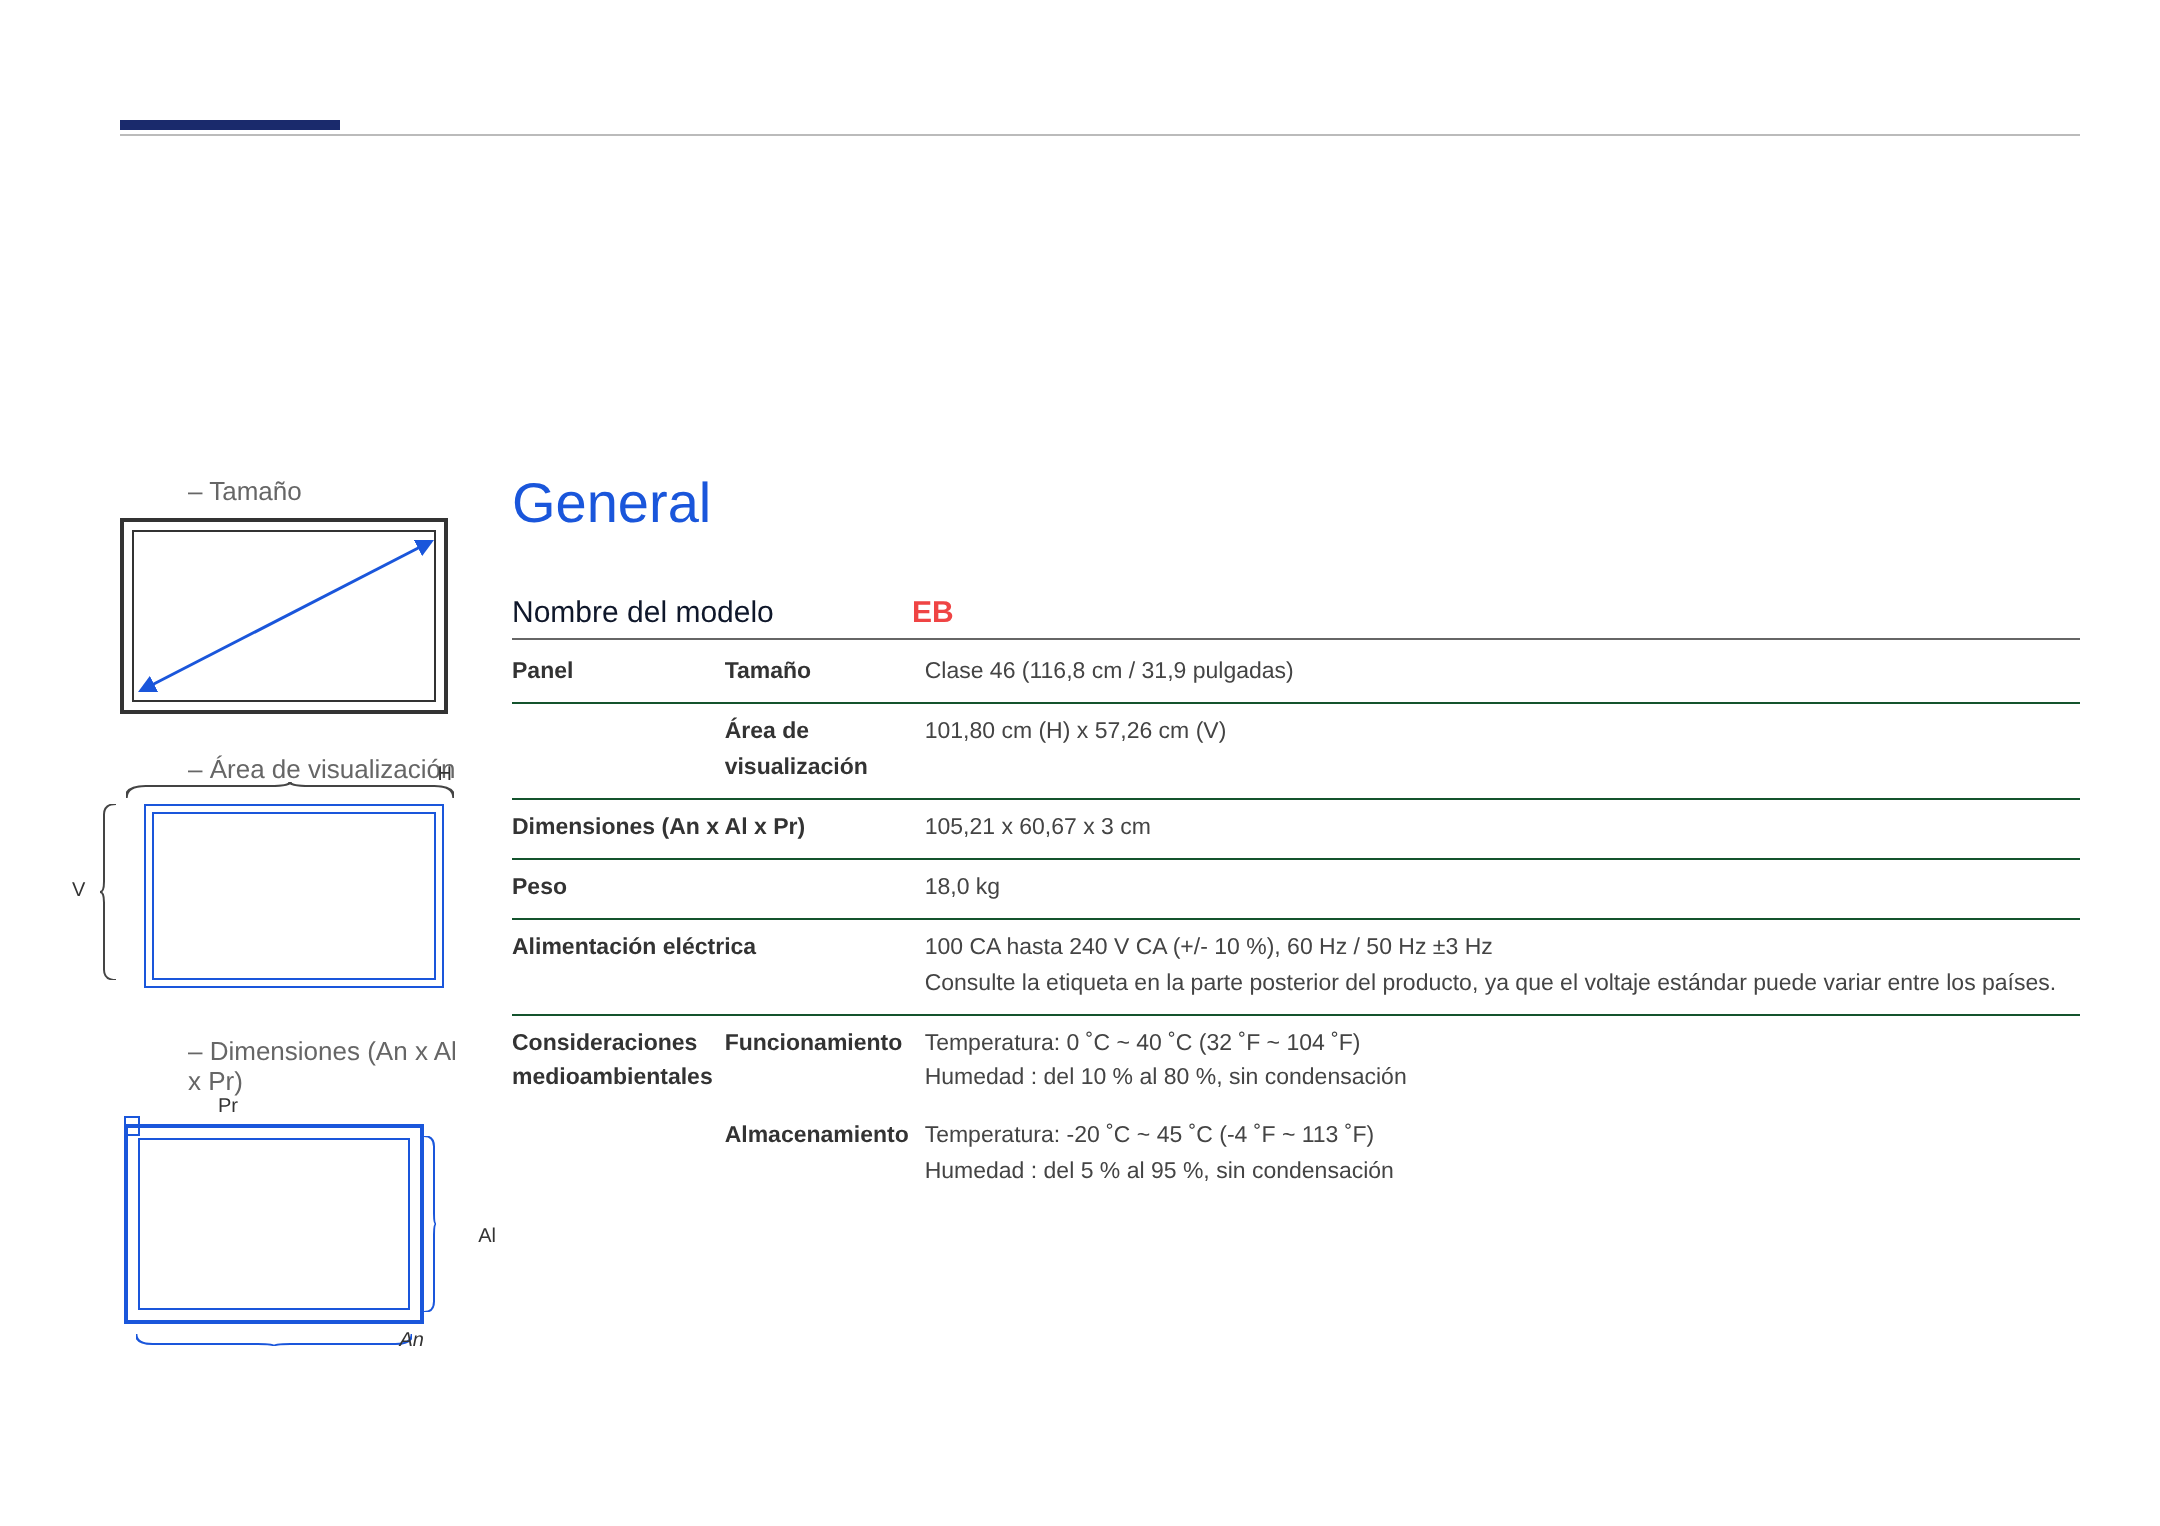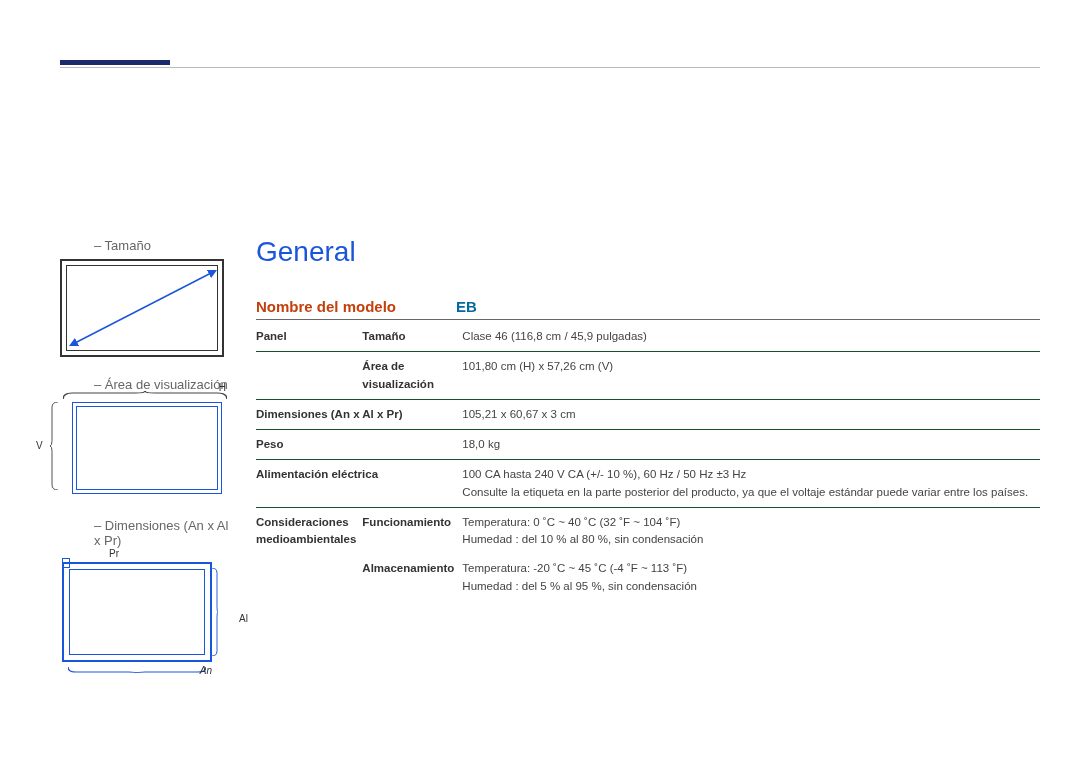--- a/index.html
+++ b/index.html
@@ -111,27 +111,27 @@
     margin-bottom: 30px;
   }
   .model-row {
     display:flex;
     align-items:baseline;
     border-bottom: 1.5px solid #666;
     padding-bottom: 4px;
     margin-bottom: 2px;
   }
   .model-label {
-    font-weight: bold;
+    font-weight: normal;
     font-size: 15px;
-    color: #c2410c;
+    color: #0f172a;
     flex: 0 0 200px;
   }
   .model-value {
-    color: #0369a1;
+    color: #ef4444;
     font-weight: bold;
     font-size: 15px;
   }
 
   table.spec {
     width: 100%;
     border-collapse: collapse;
     font-size: 11.5px;
   }
   table.spec tr { border-bottom: 1px solid #14532d; }
@@ -223,21 +223,21 @@
   <div class="model-row">
     <div class="model-label">Nombre del modelo</div>
     <div class="model-value">EB</div>
   </div>
 
   <table class="spec">
     <tbody>
         <tr>
       <td class="col-a">Panel</td>
       <td class="col-b">Tamaño</td>
-      <td class="col-c">Clase 46 (116,8 cm / 45,9 pulgadas)</td>
+      <td class="col-c">Clase 46 (116,8 cm / 31,9 pulgadas)</td>
     </tr>
     <tr>
       <td class="col-a"></td>
       <td class="col-b">Área de visualización</td>
       <td class="col-c">101,80 cm (H) x 57,26 cm (V)</td>
     </tr>
     <tr>
       <td class="col-a" colspan="2">Dimensiones (An x Al x Pr)</td>
       <td class="col-c">105,21 x 60,67 x 3 cm</td>
     </tr>

